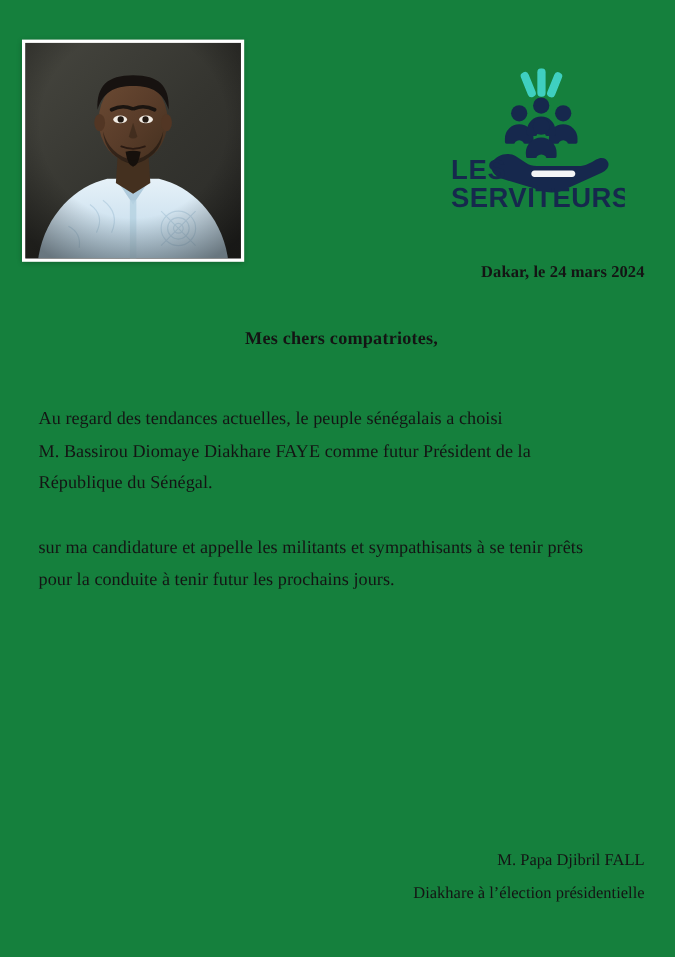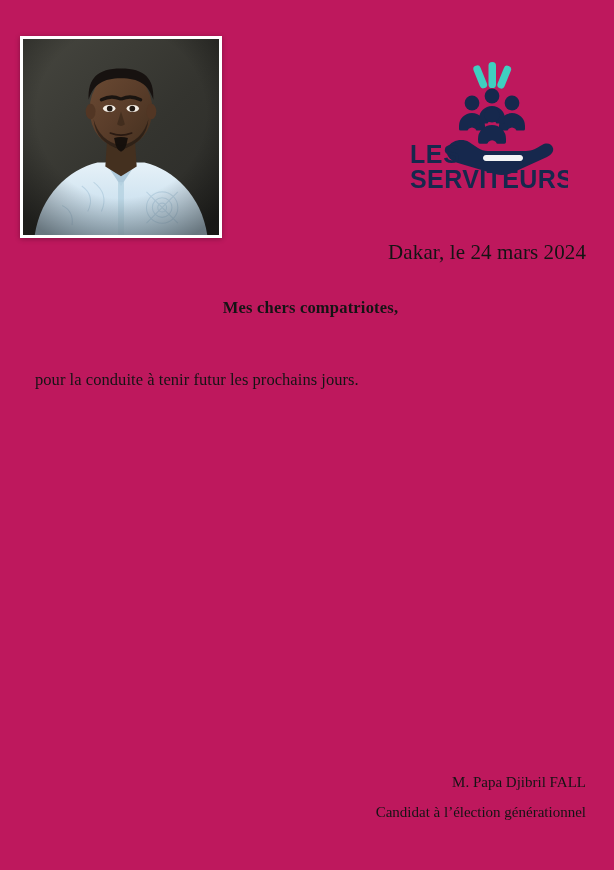--- a/index.html
+++ b/index.html
@@ -5,21 +5,21 @@
 <style>
   html, body {
     margin: 0;
     padding: 0;
     background: #ffffff;
   }
   .page {
     position: relative;
     width: 614px;
     height: 870px;
-    background: #be185d;
+    background: #15803d;
     overflow: hidden;
     font-family: "Liberation Serif", "DejaVu Serif", serif;
     color: #141414;
   }
 
   
   .header {
     position: absolute;
     top: 0; left: 0;
     width: 614px;
@@ -57,22 +57,23 @@
   }
   .logo svg { display:block; width: 100%; height: 100%; }
 
   
   .dateline {
     position: absolute;
     left: 0;
     top: 240px;
     width: 586px;
     text-align: right;
-    font-size: 21px;
+    font-size: 15px;
     letter-spacing: .1px;
+    font-weight: bold;
   }
 
   
   .body-area {
     position: absolute;
     left: 35px;
     top: 298px;
     width: 551px;
   }
   .salutation {
@@ -218,26 +219,32 @@
       </svg>
     </div>
 
     <div class="dateline">Dakar, le 24 mars 2024</div>
   </div>
 
   <div class="body-area">
 
     <p class="salutation">Mes chers compatriotes,</p>
 
-
-
     <p class="para">
+      <span class="l">Au regard des tendances actuelles, le peuple sénégalais a choisi</span>
+      <span class="l">M. Bassirou Diomaye Diakhare FAYE comme futur Président de la</span>
+      <span class="l">République du Sénégal.</span>
+    </p>
+
+
+    <p class="para">
+      <span class="l">sur ma candidature et appelle les militants et sympathisants à se tenir prêts</span>
       <span class="l">pour la conduite à tenir futur les prochains jours.</span>
     </p>
 
   </div>
 
   <div class="signature">
     <span class="sig-line">M. Papa Djibril FALL</span>
-    <span class="sig-line">Candidat à l’élection générationnel</span>
+    <span class="sig-line">Diakhare à l’élection présidentielle</span>
   </div>
 
 </div>
 
 </body></html>

